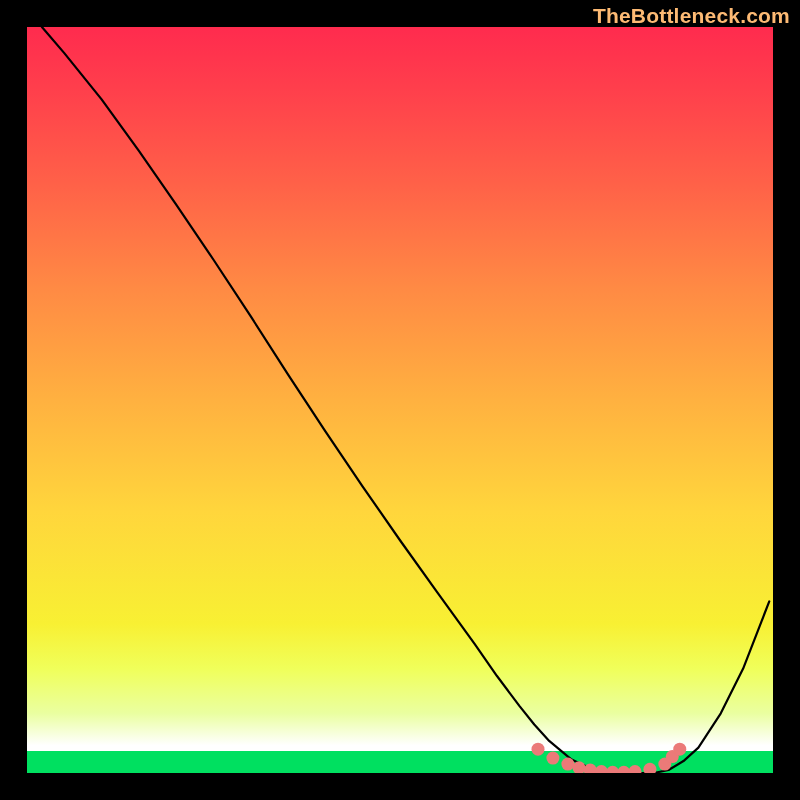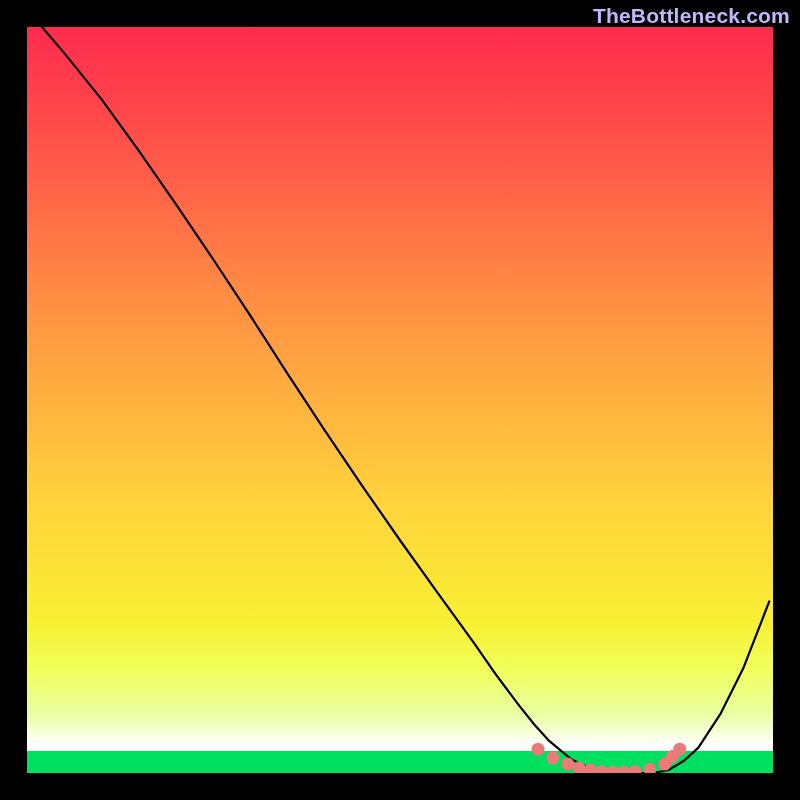--- a/index.html
+++ b/index.html
@@ -40,21 +40,21 @@
     width: 746px;
     height: 746px;
   }
   .watermark {
     position: absolute;
     top: 4px;
     right: 10px;
     font-family: Arial, Helvetica, sans-serif;
     font-size: 21px;
     font-weight: bold;
-    color: #c4b5fd;
+    color: #fdba74;
     letter-spacing: 0.2px;
   }
 </style>
 </head>
 <body>
 
 <div class="watermark">TheBottleneck.com</div>
 
 <div class="frame">
   <div class="plot-area"></div>

